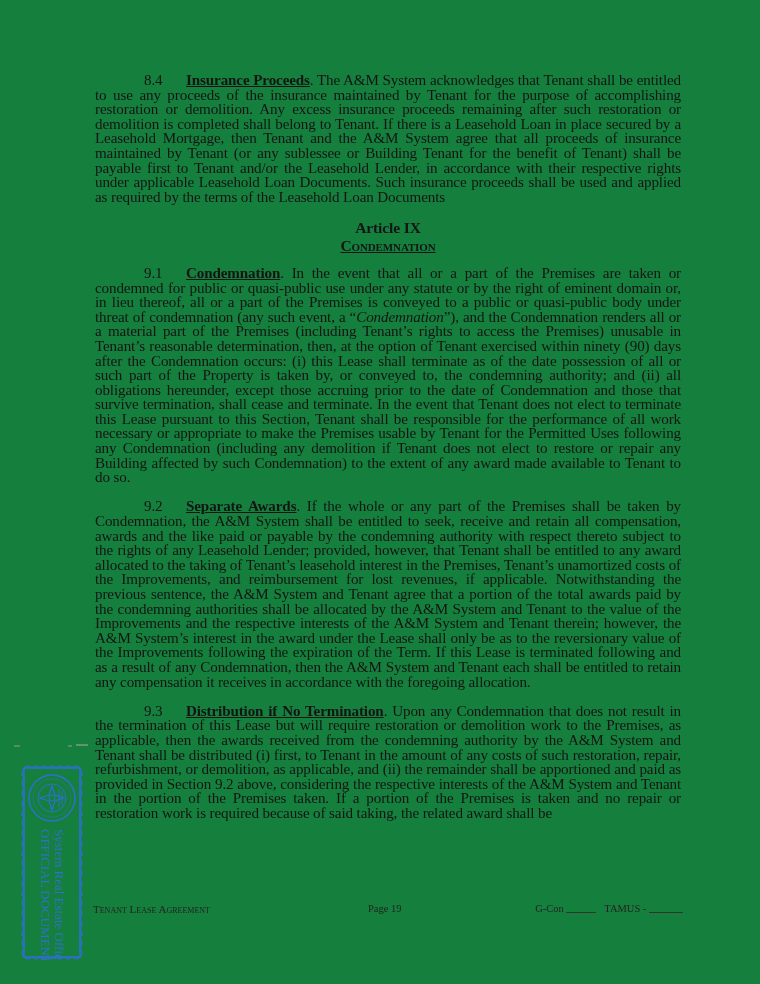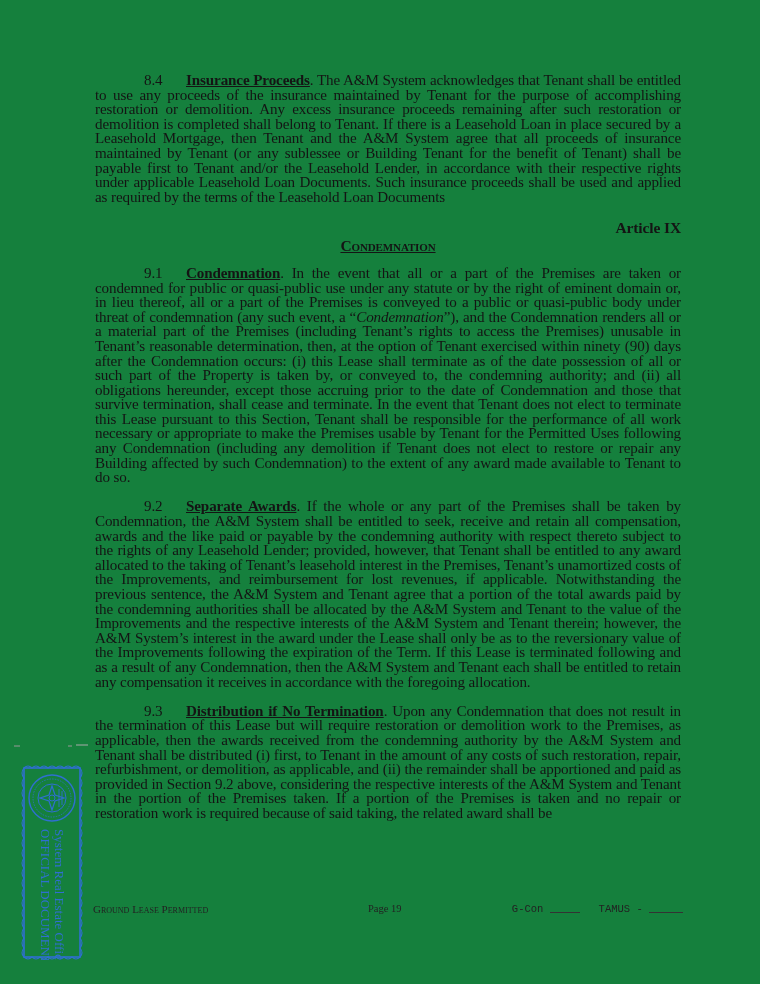--- a/index.html
+++ b/index.html
@@ -49,21 +49,20 @@
     }
     .italic { font-style: italic; }
     .article-head {
       text-align: center;
       margin: 2px 0 12px 0;
     }
     .article-title {
       font-weight: bold;
       font-size: 15.5px;
       line-height: 18px;
-      text-align: right;
     }
     .article-sub {
       font-weight: bold;
       font-size: 15.5px;
       line-height: 17px;
       text-decoration: underline;
       font-variant: small-caps;
       text-underline-offset: 1px;
     }
     .footer {
@@ -81,21 +80,20 @@
       font-variant: small-caps;
       font-size: 11px;
     }
     .footer-center {
       position: absolute;
       left: 275px;
     }
     .footer-right {
       position: absolute;
       right: 0;
-      font-family: Liberation Mono, monospace;
     }
     .blank {
       display: inline-block;
       border-bottom: 1px solid #333;
       vertical-align: -1px;
     }
     .stamp {
       position: absolute;
       left: 21px;
       top: 765px;
@@ -127,21 +125,21 @@
 
     <p class="para"><span class="sec-num">9.1</span><span class="sec-title">Condemnation</span><span>.  In the event that all or a part of the Premises are taken or condemned for public or quasi-public use under any statute or by the right of eminent domain or, in lieu thereof, all or a part of the Premises is conveyed to a public or quasi-public body under threat of condemnation (any such event, a “</span><span class="italic">Condemnation</span><span>”), and the Condemnation renders all or a material part of the Premises (including Tenant’s rights to access the Premises) unusable in Tenant’s reasonable determination, then, at the option of Tenant exercised within ninety (90) days after the Condemnation occurs:  (i) this Lease shall terminate as of the date possession of all or such part of the Property is taken by, or conveyed to, the condemning authority; and (ii) all obligations hereunder, except those accruing prior to the date of Condemnation and those that survive termination, shall cease and terminate.  In the event that Tenant does not elect to terminate this Lease pursuant to this Section, Tenant shall be responsible for the performance of all work necessary or appropriate to make the Premises usable by Tenant for the Permitted Uses following any Condemnation (including any demolition if Tenant does not elect to restore or repair any Building affected by such Condemnation) to the extent of any award made available to Tenant to do so.</span></p>
 
     <p class="para"><span class="sec-num">9.2</span><span class="sec-title">Separate Awards</span><span>.  If the whole or any part of the Premises shall be taken by Condemnation, the A&amp;M System shall be entitled to seek, receive and retain all compensation, awards and the like paid or payable by the condemning authority with respect thereto subject to the rights of any Leasehold Lender; provided, however, that Tenant shall be entitled to any award allocated to the taking of Tenant’s leasehold interest in the Premises, Tenant’s unamortized costs of the Improvements, and reimbursement for lost revenues, if applicable.  Notwithstanding the previous sentence, the A&amp;M System and Tenant agree that a portion of the total awards paid by the condemning authorities shall be allocated by the A&amp;M System and Tenant to the value of the Improvements and the respective interests of the A&amp;M System and Tenant therein; however, the A&amp;M System’s interest in the award under the Lease shall only be as to the reversionary value of the Improvements following the expiration of the Term.  If this Lease is terminated following and as a result of any Condemnation, then the A&amp;M System and Tenant each shall be entitled to retain any compensation it receives in accordance with the foregoing allocation.</span></p>
 
     <p class="para"><span class="sec-num">9.3</span><span class="sec-title">Distribution if No Termination</span><span>.  Upon any Condemnation that does not result in the termination of this Lease but will require restoration or demolition work to the Premises, as applicable, then the awards received from the condemning authority by the A&amp;M System and Tenant shall be distributed (i) first, to Tenant in the amount of any costs of such restoration, repair, refurbishment, or demolition, as applicable, and (ii) the remainder shall be apportioned and paid as provided in Section 9.2 above, considering the respective interests of the A&amp;M System and Tenant in the portion of the Premises taken.  If a portion of the Premises is taken and no repair or restoration work is required because of said taking, the related award shall be</span></p>
 
   </div>
 
   <div class="footer">
-    <span class="footer-left">Ground Lease Permitted</span>
+    <span class="footer-left">Tenant Lease Agreement</span>
     <span class="footer-center">Page 19</span>
     <span class="footer-right">
       <span>G-Con</span>
       <span class="blank" style="width:30px;"></span>
       &nbsp;&nbsp;<span>TAMUS -</span>
       <span class="blank" style="width:34px;"></span>
     </span>
   </div>
 
   <svg class="stray-marks" width="80" height="6" viewBox="0 0 80 6">

